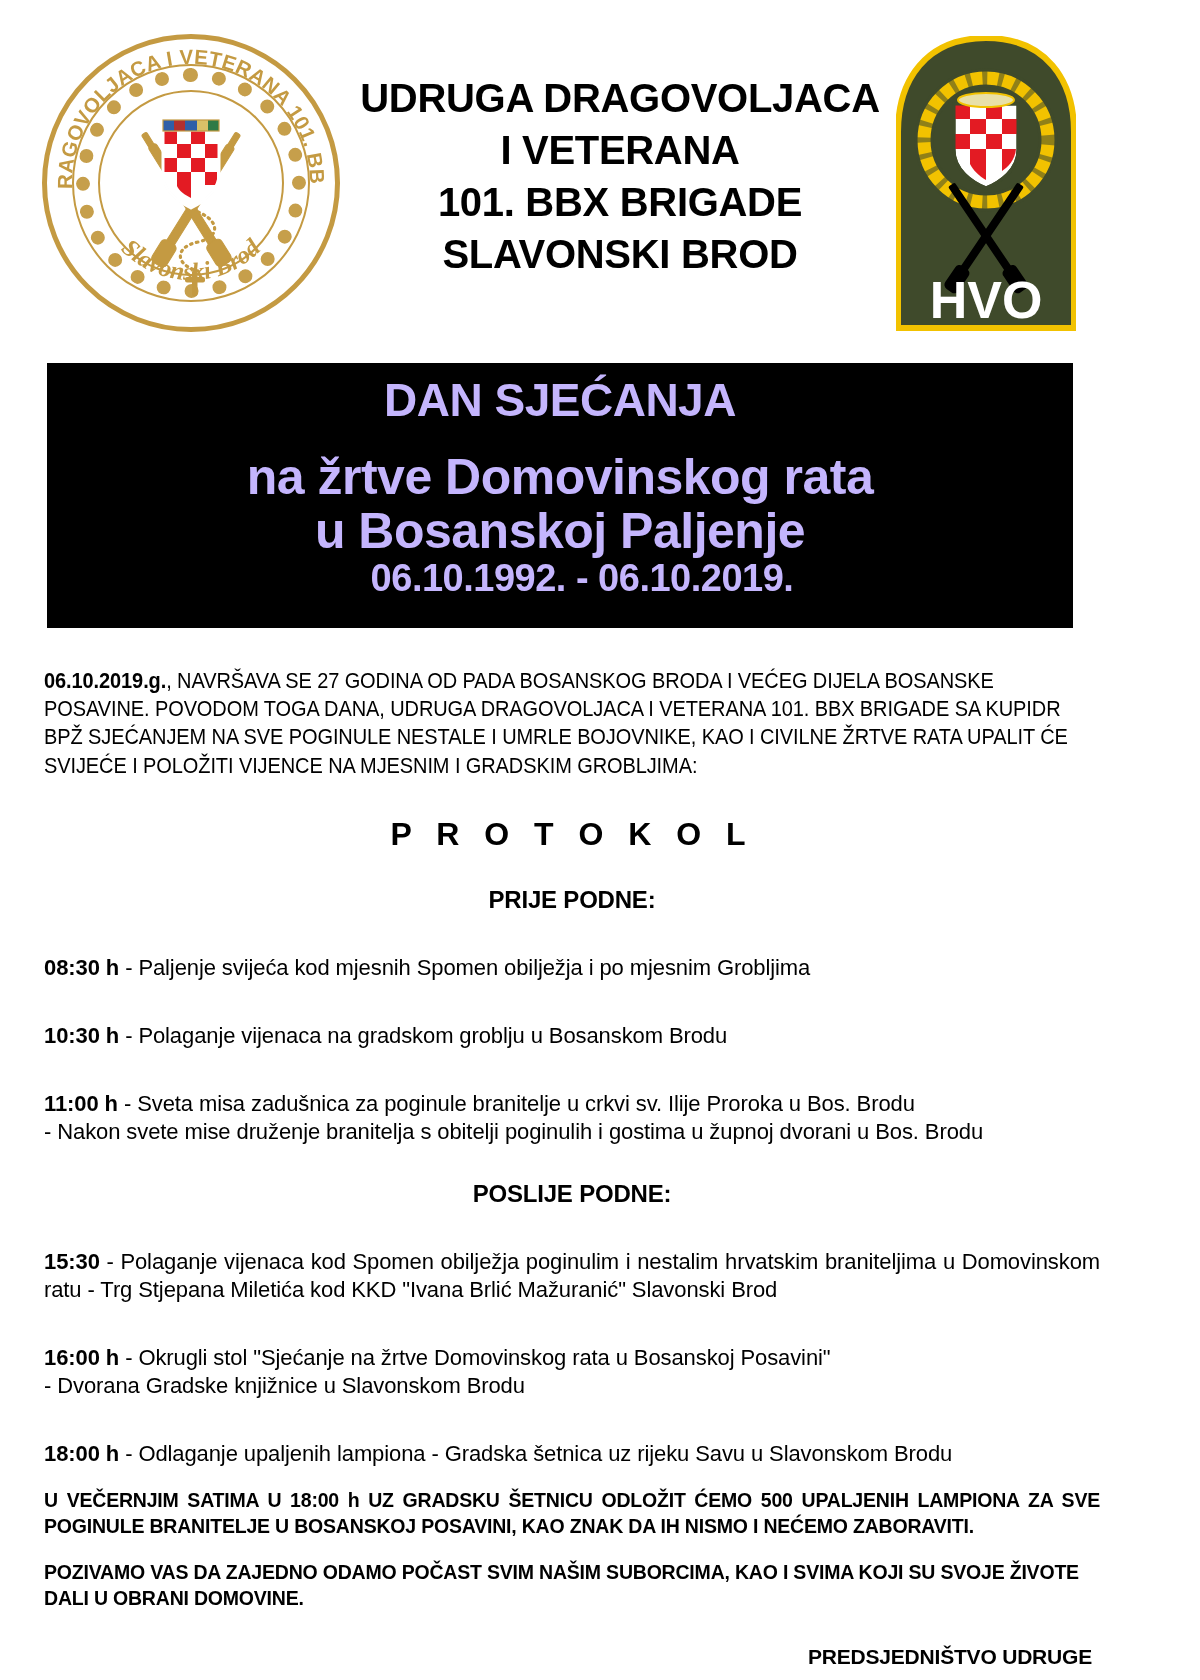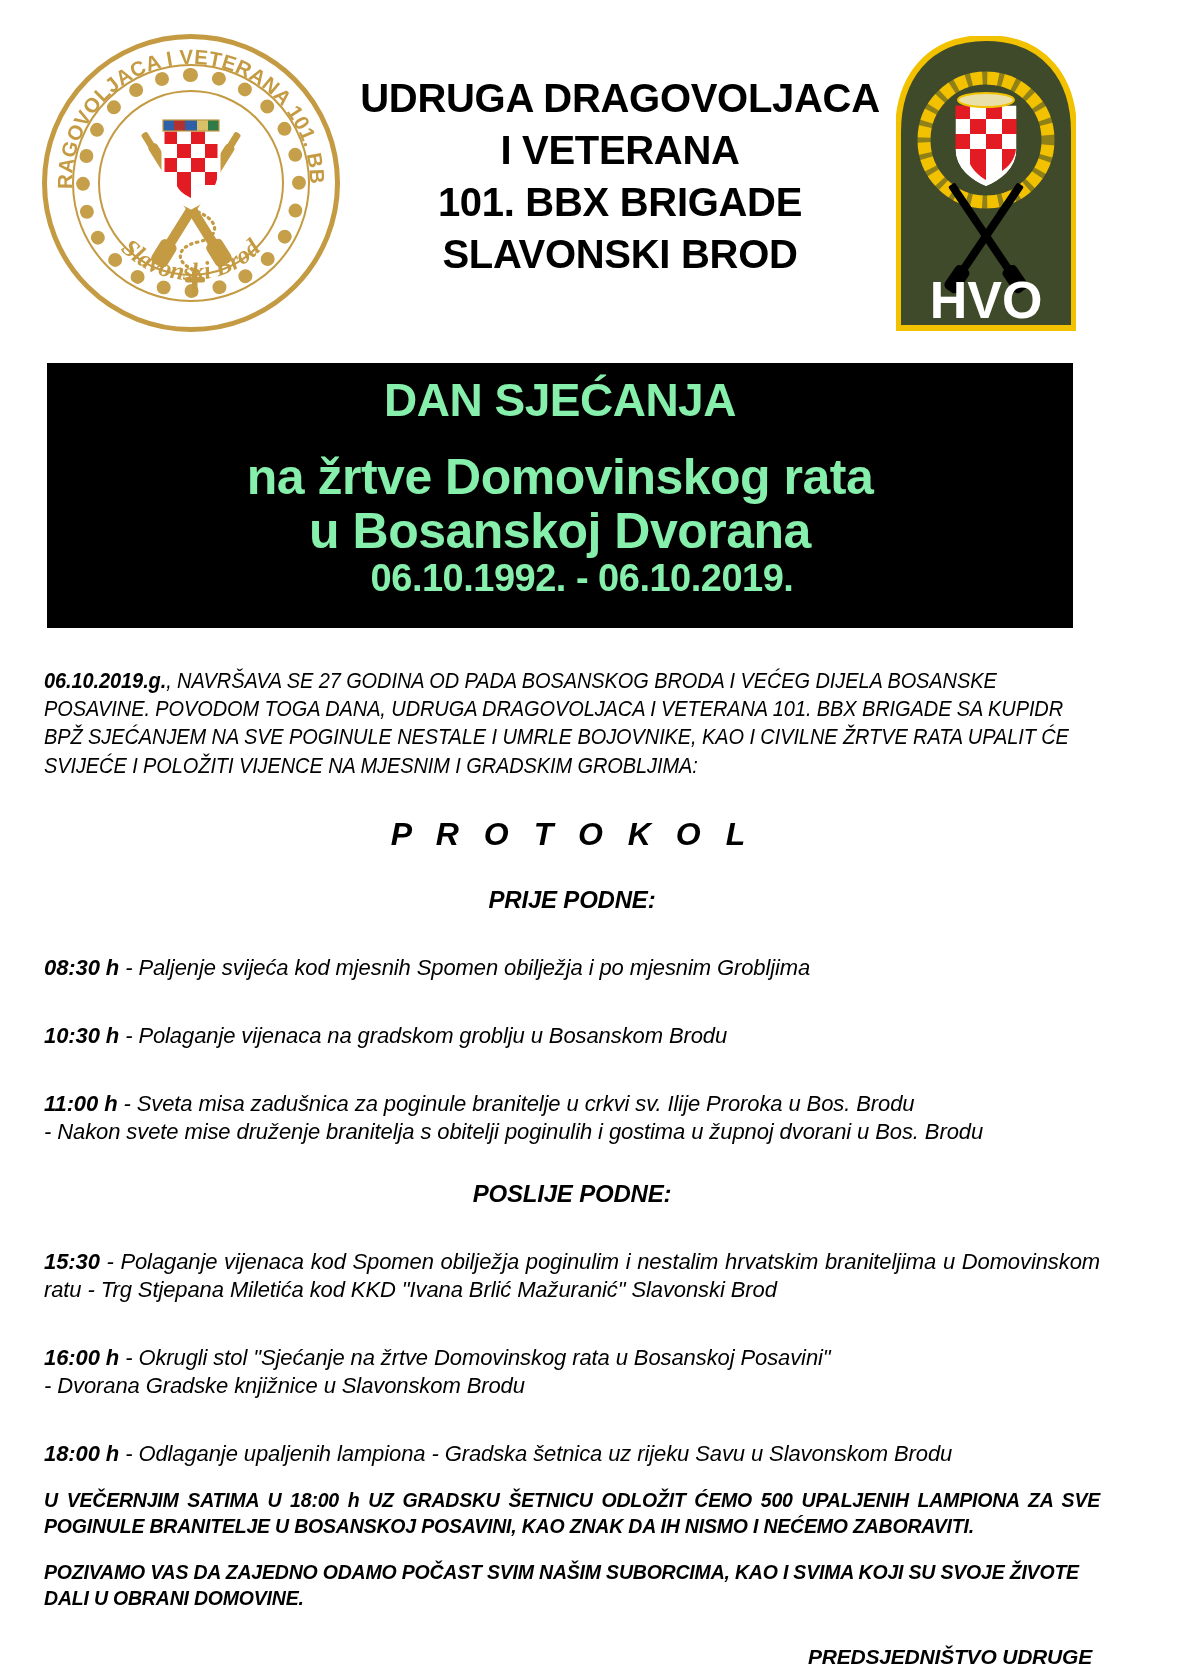--- a/index.html
+++ b/index.html
@@ -97,21 +97,21 @@
   }
 
   
   .banner {
     position: absolute;
     left: 47px;
     top: 363px;
     width: 1026px;
     height: 265px;
     background: #000000;
-    color: #86efac;
+    color: #c4b5fd;
     text-align: center;
     box-sizing: border-box;
     padding-top: 13px;
   }
   .banner-line {
     display: block;
     font-weight: bold;
     line-height: 1.08;
     letter-spacing: -0.5px;
     font-size: 48px;
@@ -120,21 +120,20 @@
   .banner-line.l2 { font-size: 50px; margin-top: 24px; }
   .banner-line.l3 { font-size: 50px; }
   .banner-line.l4 { font-size: 38px; margin-left: 44px; }
 
   
   .content {
     position: absolute;
     left: 44px;
     top: 645px;
     width: 1056px;
-    font-style: italic;
   }
   .intro {
     font-size: 21.5px;
     line-height: 1.32;
     text-align: left;
     letter-spacing: -0.1px;
     font-stretch: condensed;
     transform: scaleX(0.93);
     transform-origin: left top;
     width: 1135px;
@@ -301,21 +300,21 @@
           <ellipse cx="0" cy="-36" rx="28" ry="7" fill="#e8e0a8" stroke="#f2c200" stroke-width="2"></ellipse>
         </g>
         <text x="90" y="282" text-anchor="middle" font-family="Liberation Sans, sans-serif" font-size="52" font-weight="bold" fill="#ffffff">HVO</text>
       </svg>
     </div>
   </div>
 
   <div class="banner">
     <span class="banner-line l1">DAN SJEĆANJA</span>
     <span class="banner-line l2">na žrtve Domovinskog rata</span>
-    <span class="banner-line l3">u Bosanskoj Dvorana</span>
+    <span class="banner-line l3">u Bosanskoj Paljenje</span>
     <span class="banner-line l4">06.10.1992. - 06.10.2019.</span>
   </div>
 
   <div class="content">
 
     <p class="intro">
       <b>06.10.2019.g.</b><span>, NAVRŠAVA SE 27 GODINA OD PADA BOSANSKOG BRODA I VEĆEG DIJELA BOSANSKE POSAVINE. POVODOM TOGA DANA, UDRUGA DRAGOVOLJACA I VETERANA 101. BBX BRIGADE SA KUPIDR BPŽ SJEĆANJEM NA SVE POGINULE NESTALE I UMRLE BOJOVNIKE, KAO I CIVILNE ŽRTVE RATA UPALIT ĆE SVIJEĆE I POLOŽITI VIJENCE NA MJESNIM I GRADSKIM GROBLJIMA:</span>
     </p>
 
     <div class="protokol">P R O T O K O L</div>

